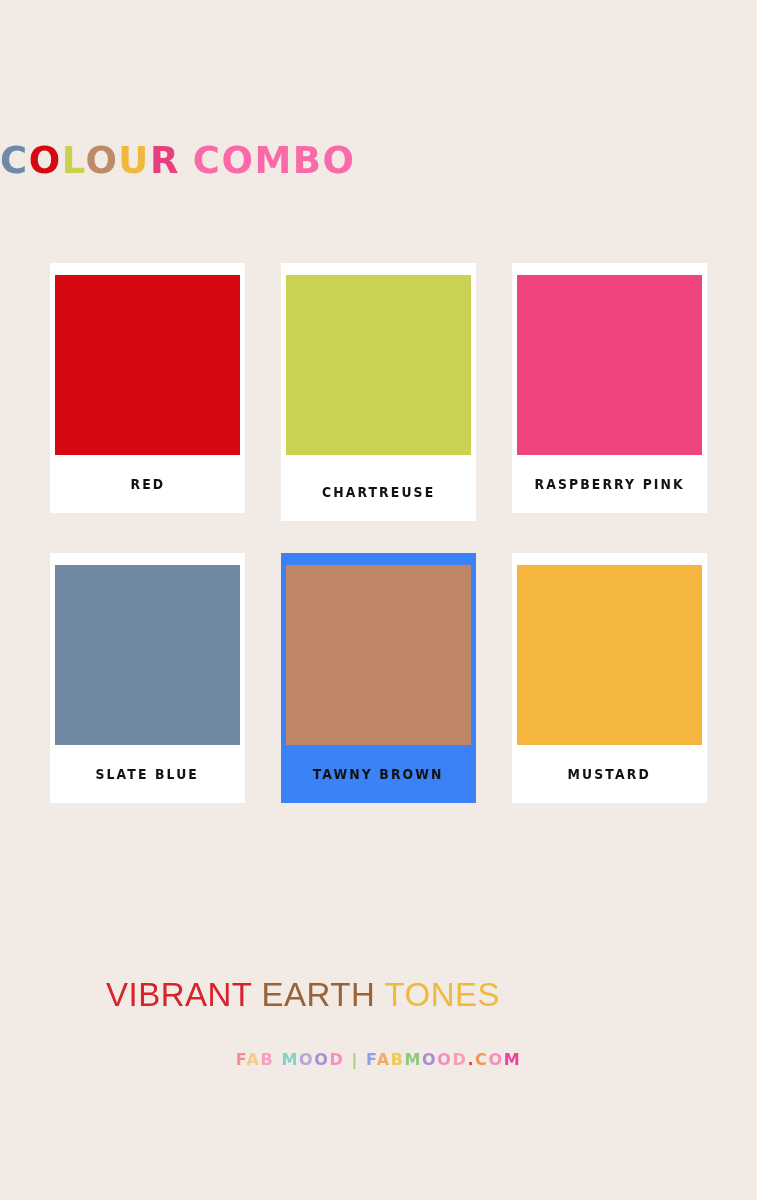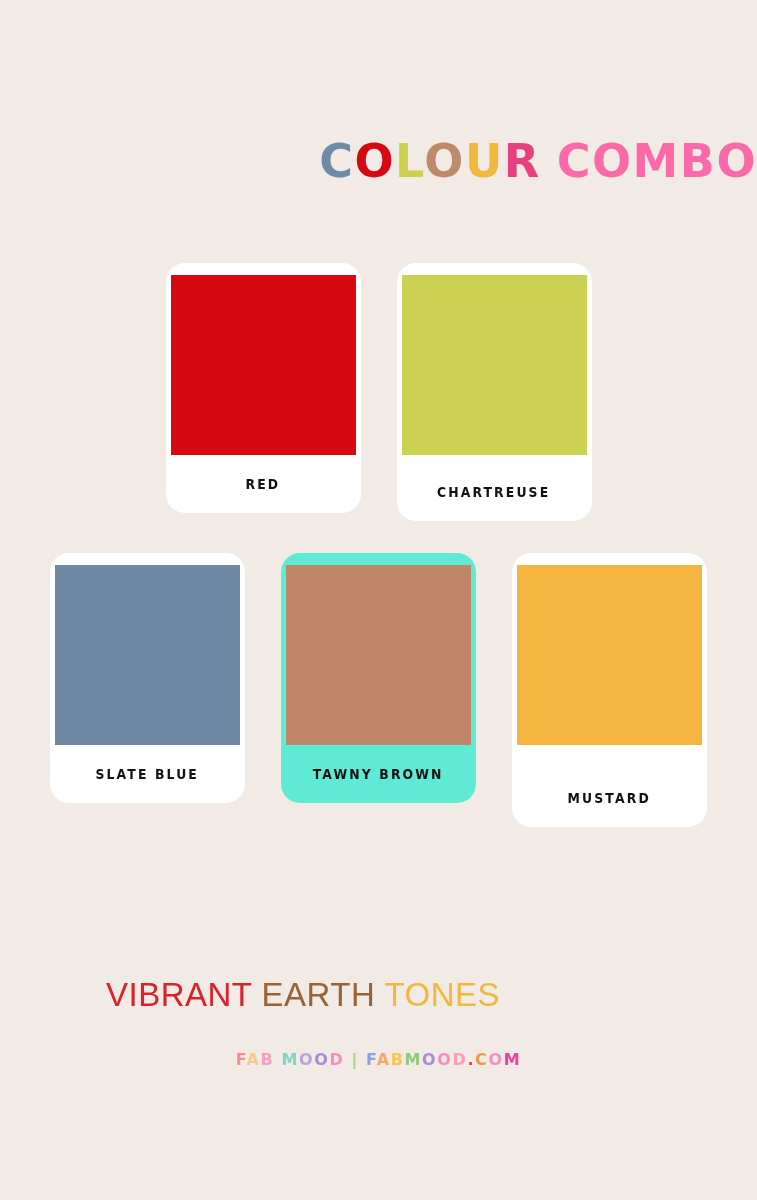--- a/index.html
+++ b/index.html
@@ -22,28 +22,27 @@
     height: 1200px;
     position: relative;
   }
 
   
   .title {
     position: absolute;
     top: 140px;
     left: 0;
     width: 757px;
-    text-align: right;
+    text-align: left;
     font-family: "DejaVu Sans", sans-serif;
     font-weight: bold;
-    font-size: 46px;
+    font-size: 37px;
     letter-spacing: 1.5px;
     line-height: 42px;
     white-space: pre;
-    padding-left: 7px;
   }
   .title .ch { display: inline; }
   .title .gap { letter-spacing: 0; }
 
   
   .grid {
     position: absolute;
     top: 263px;
     left: 0;
     width: 757px;
@@ -57,21 +56,20 @@
   }
   .row.row-2 { margin-top: 32px; }
 
   .card {
     background: #ffffff;
     width: 195px;
     padding: 12px 12px 0 12px;
     display: flex;
     flex-direction: column;
     align-items: center;
-    border-radius: 19px;
   }
 
   .swatch {
     width: 185px;
     height: 180px;
     display: block;
   }
 
   .card-label {
     font-family: "DejaVu Sans", sans-serif;
@@ -128,31 +126,35 @@
   <div class="grid" id="grid-host">
       <div class="row row-1">
         <div class="card" style="background: rgb(255, 255, 255);">
           <div class="swatch" style="background: rgb(214, 8, 18);"></div>
           <div class="card-label">RED</div>
         </div>
         <div class="card" style="background: rgb(255, 255, 255); gap: 8px;">
           <div class="swatch" style="background: rgb(203, 209, 83);"></div>
           <div class="card-label">CHARTREUSE</div>
         </div>
+        <div class="card" style="background: rgb(255, 255, 255);">
+          <div class="swatch" style="background: rgb(240, 69, 124);"></div>
+          <div class="card-label">RASPBERRY PINK</div>
+        </div>
       </div>
       <div class="row row-2">
         <div class="card" style="background: rgb(255, 255, 255);">
           <div class="swatch" style="background: rgb(111, 136, 163);"></div>
           <div class="card-label">SLATE BLUE</div>
         </div>
-        <div class="card" style="background: #5eead4;">
+        <div class="card" style="background: #3b82f6;">
           <div class="swatch" style="background: rgb(191, 135, 104);"></div>
           <div class="card-label">TAWNY BROWN</div>
         </div>
-        <div class="card" style="background: rgb(255, 255, 255); gap: 24px;">
+        <div class="card" style="background: rgb(255, 255, 255);">
           <div class="swatch" style="background: rgb(245, 182, 63);"></div>
           <div class="card-label">MUSTARD</div>
         </div>
       </div>
     </div>
 
   <div class="caption" id="caption-host"><span style="color: rgb(216, 35, 42);">VIBRANT</span><span style="color: rgb(0, 0, 0);"> </span><span style="color: rgb(154, 98, 53);">EARTH</span><span style="color: rgb(0, 0, 0);"> </span><span style="color: rgb(240, 185, 62);">TONES</span></div>
 
   <div class="footer" id="footer-host"><span class="ch" style="color: rgb(245, 142, 142);">F</span><span class="ch" style="color: rgb(247, 201, 138);">A</span><span class="ch" style="color: rgb(247, 159, 192);">B</span><span class="ch" style="color: rgb(0, 0, 0);"> </span><span class="ch" style="color: rgb(127, 212, 198);">M</span><span class="ch" style="color: rgb(185, 164, 221);">O</span><span class="ch" style="color: rgb(169, 143, 210);">O</span><span class="ch" style="color: rgb(245, 143, 192);">D</span><span class="ch" style="color: rgb(0, 0, 0);"> </span><span class="ch" style="color: rgb(158, 212, 127);">|</span><span class="ch" style="color: rgb(0, 0, 0);"> </span><span class="ch" style="color: rgb(143, 159, 224);">F</span><span class="ch" style="color: rgb(245, 168, 106);">A</span><span class="ch" style="color: rgb(242, 200, 79);">B</span><span class="ch" style="color: rgb(143, 201, 127);">M</span><span class="ch" style="color: rgb(169, 143, 210);">O</span><span class="ch" style="color: rgb(245, 143, 192);">O</span><span class="ch" style="color: rgb(245, 160, 181);">D</span><span class="ch" style="color: rgb(232, 69, 58);">.</span><span class="ch" style="color: rgb(245, 149, 74);">C</span><span class="ch" style="color: rgb(245, 143, 190);">O</span><span class="ch" style="color: rgb(239, 63, 158);">M</span></div>
 

